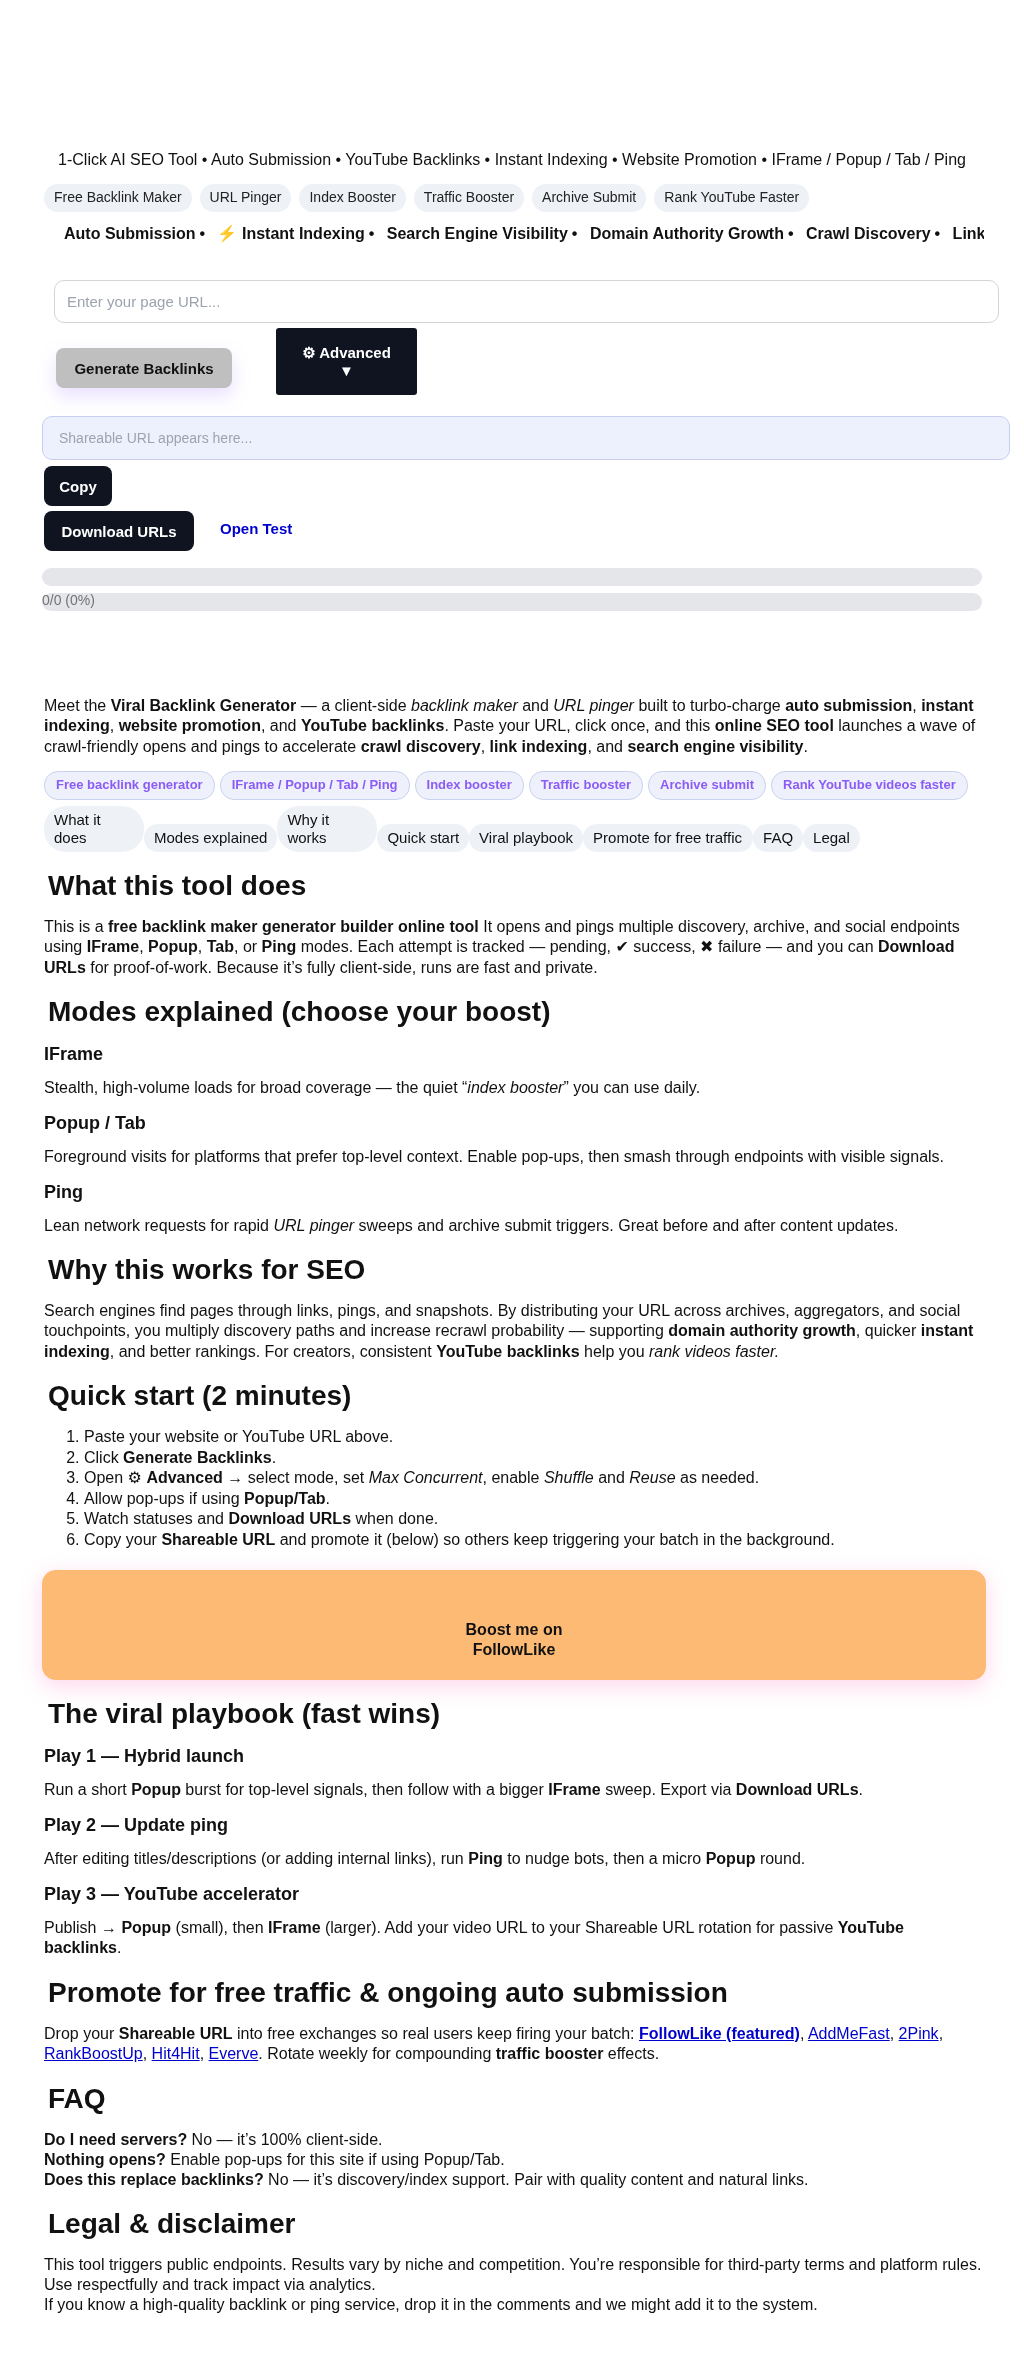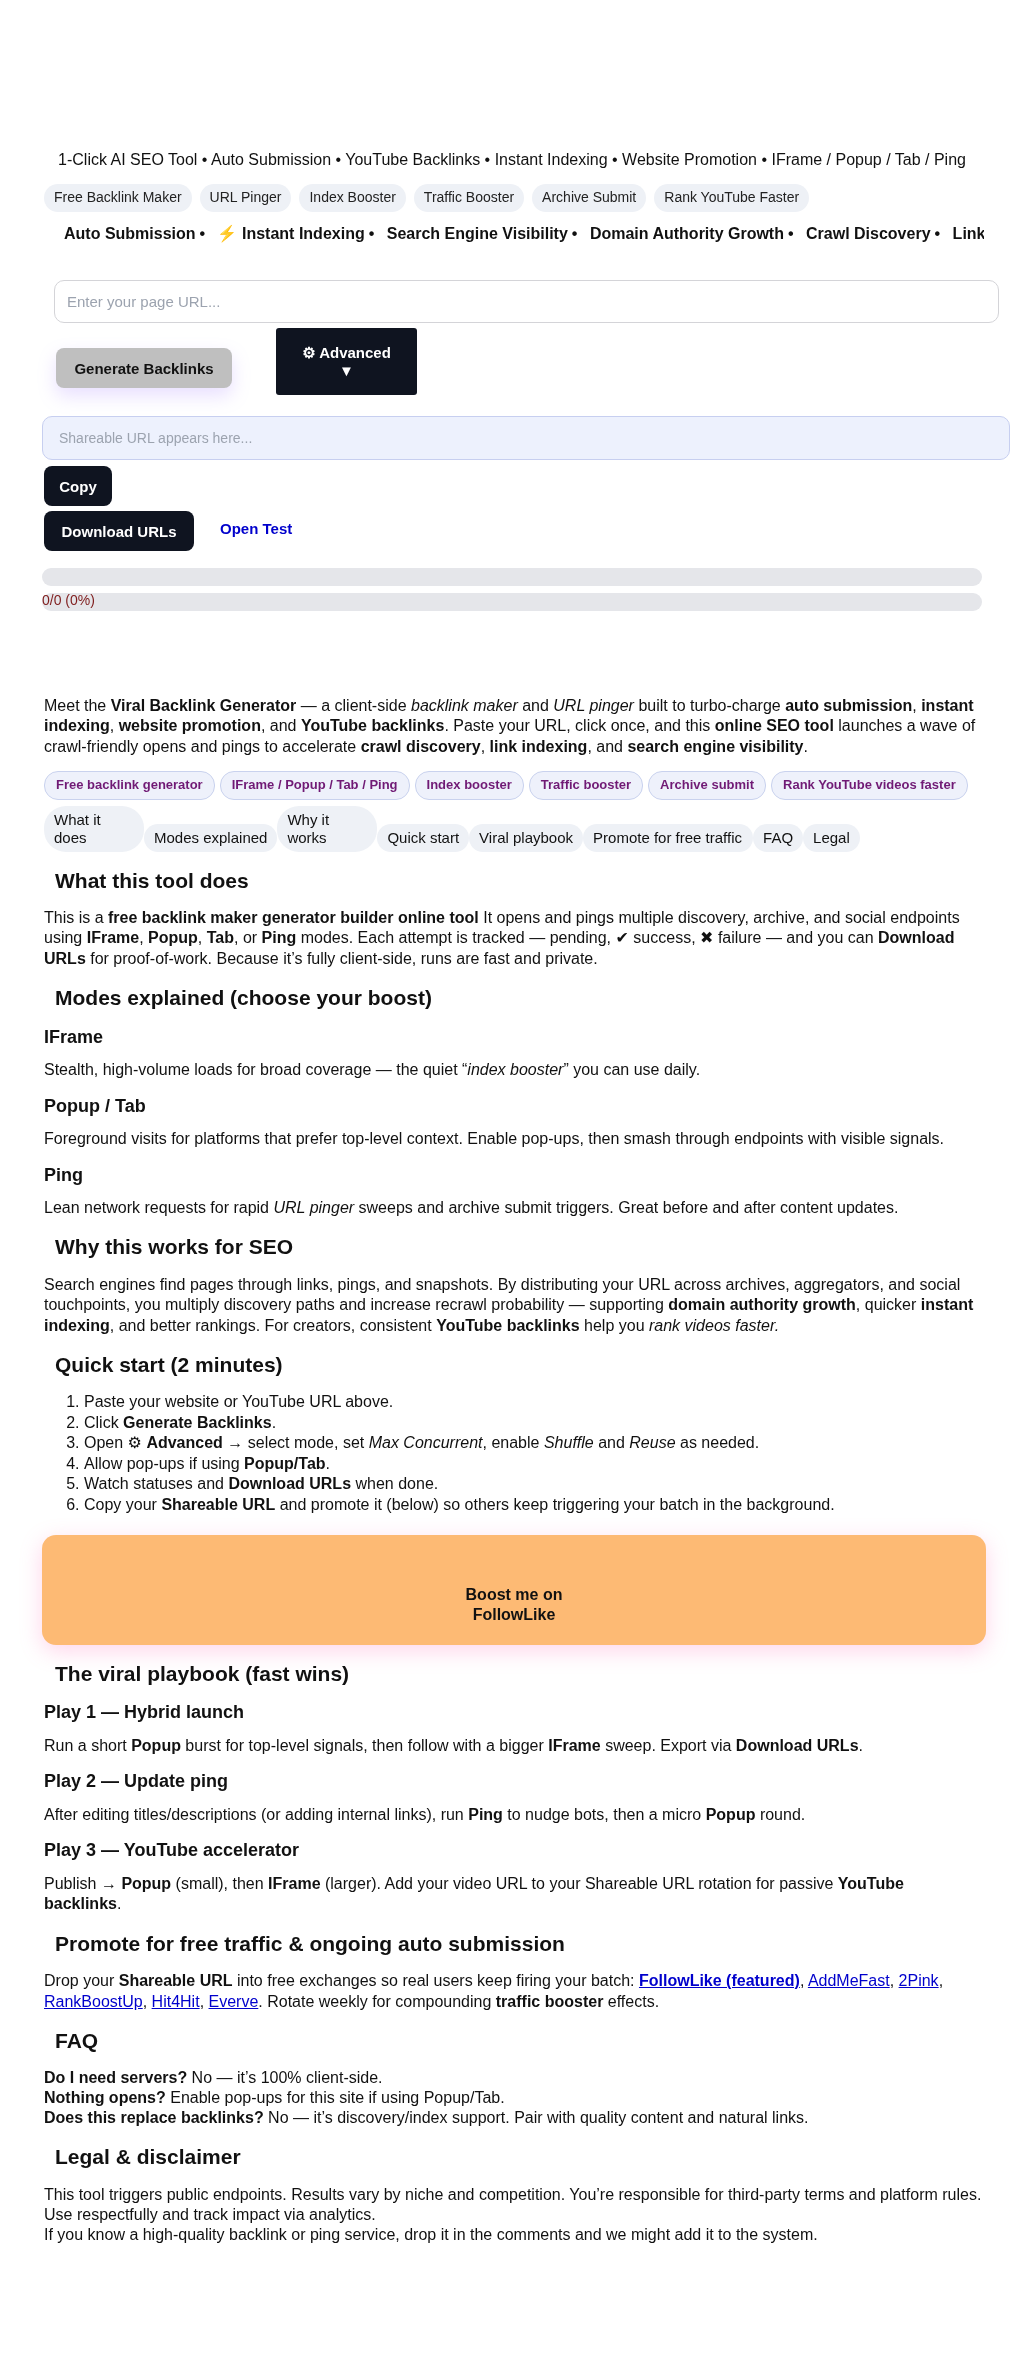--- a/index.html
+++ b/index.html
@@ -73,40 +73,40 @@
   }
   .bar1 {
     position: absolute; top: 568px; left: 42px; width: 940px; height: 18px;
     background: #e5e6ea; border-radius: 9px;
   }
   .bar2 {
     position: absolute; top: 593px; left: 42px; width: 940px; height: 18px;
     background: #e5e6ea; border-radius: 9px;
   }
   .bar2-label {
-    position: absolute; top: 592px; left: 42px; font-size: 14px; color: #7f1d1d;
+    position: absolute; top: 592px; left: 42px; font-size: 14px; color: #737373;
   }
   .content {
     position: absolute; top: 696px; left: 44px; width: 940px;
   }
   .content p { margin: 0; }
   .intro { font-size: 16px; line-height: 1.28; }
   .kw-chips { display: flex; flex-wrap: wrap; gap: 5px; margin-top: 14px; }
   .kw-chip {
     background: #eef1fb; border: 1px solid #c9d2ee; border-radius: 14px;
-    padding: 5px 11px; font-size: 13px; font-weight: bold; color: #701a75;
+    padding: 5px 11px; font-size: 13px; font-weight: bold; color: #8b5cf6;
   }
   .toc { display: flex; flex-wrap: wrap; gap: 0; margin-top: 6px; align-items: flex-end; }
   .toc-item {
     background: #eef1f6; border-radius: 22px; padding: 5px 10px;
     font-size: 15px; color: #111; text-decoration: none; line-height: 1.2;
   }
   .toc-item.two { width: 100px; }
   .toc-item.promote { width: 170px; }
-  h2 { font-size: 21px; font-weight: bold; margin: 16px 11px 14px; }
+  h2 { font-size: 28px; font-weight: bold; margin: 16px 4px 14px; }
   h3 { font-size: 18px; font-weight: bold; margin: 14px 0 12px; }
   .para { font-size: 16px; line-height: 1.28; margin: 0 0 12px; }
   ol { margin: 0 0 0 0; padding-left: 40px; font-size: 16px; line-height: 1.28; }
   .boost-card {
     margin: 20px -2px 12px; height: 110px; background: #fdba74; border-radius: 14px;
     box-shadow: 0 6px 22px rgba(255, 105, 180, 0.28);
     display: flex; align-items: center; justify-content: center;
   }
   .boost-btn {
     background: transparent; border: none; font-weight: bold; font-size: 16px;

